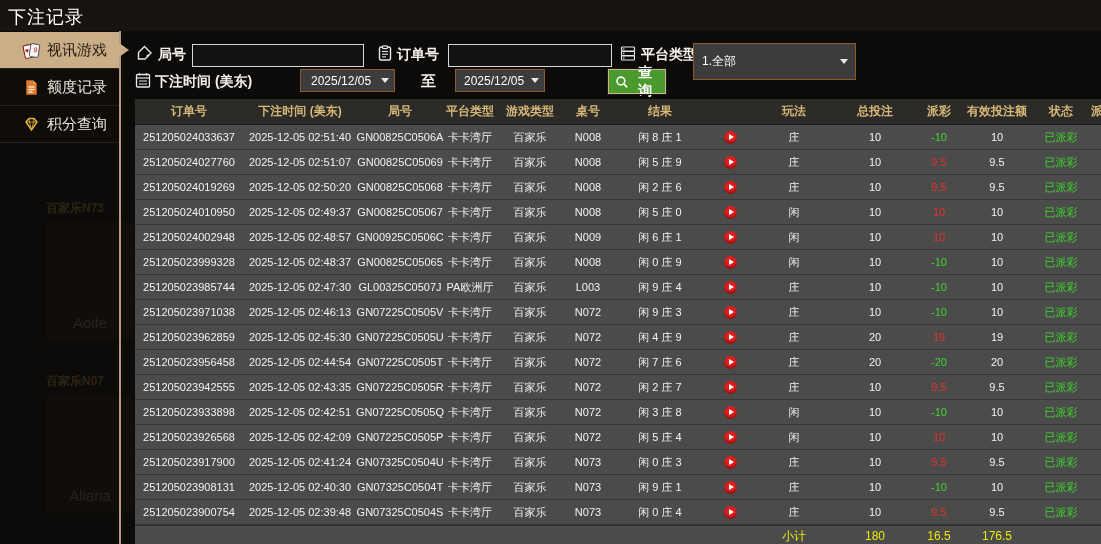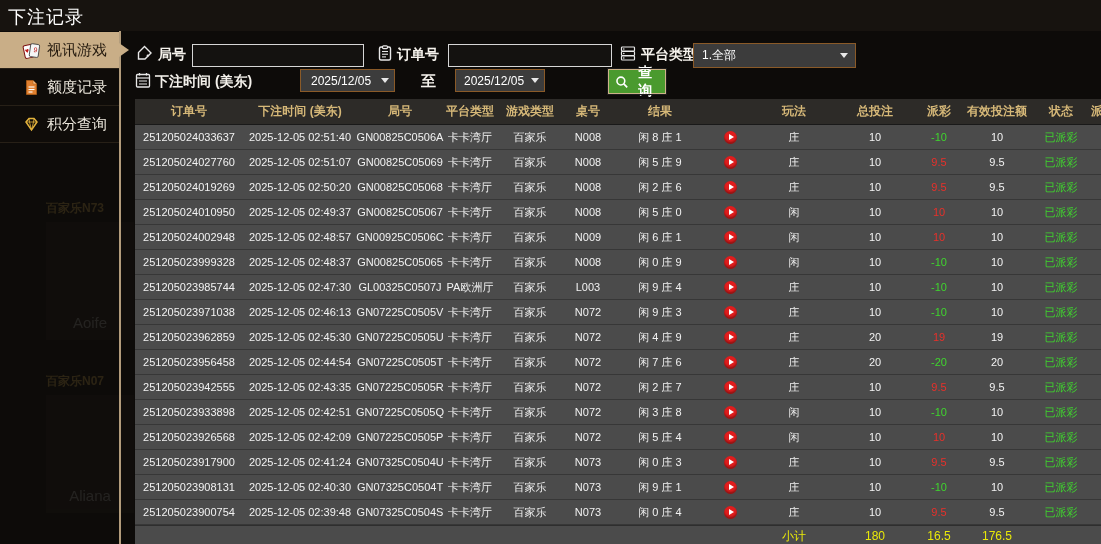--- a/index.html
+++ b/index.html
@@ -141,21 +141,21 @@
   <svg width="18" height="18" viewBox="0 0 18 18">
     <rect x="2.5" y="3" width="13" height="4" rx="0.8" fill="none" stroke="#e8e8e8" stroke-width="1.2"></rect>
     <rect x="2.5" y="7.5" width="13" height="4" rx="0.8" fill="none" stroke="#e8e8e8" stroke-width="1.2"></rect>
     <rect x="2.5" y="12" width="13" height="4" rx="0.8" fill="none" stroke="#e8e8e8" stroke-width="1.2"></rect>
     <circle cx="4.8" cy="5" r="0.8" fill="#e8e8e8"></circle>
       <circle cx="4.8" cy="9.5" r="0.8" fill="#e8e8e8"></circle>
       <circle cx="4.8" cy="14" r="0.8" fill="#e8e8e8"></circle>
   </svg>
 </span>
 <div class="flabel" style="left:641px;top:46px">平台类型</div>
-<div class="sel" style="left:693px;top:43px;width:163px;height:25px">
+<div class="sel" style="left:693px;top:43px;width:163px;height:37px">
   <span class="txt">1.全部</span>
   <span class="caret"></span>
 </div>
 
 <span class="ficon" style="left:134px;top:71px">
   <svg width="18" height="18" viewBox="0 0 18 18">
     <rect x="2.5" y="3.5" width="13" height="12.5" rx="1" fill="none" stroke="#e8e8e8" stroke-width="1.3"></rect>
     <line x1="2.5" y1="7" x2="15.5" y2="7" stroke="#e8e8e8" stroke-width="1.2"></line>
     <line x1="5.5" y1="2" x2="5.5" y2="4.5" stroke="#e8e8e8" stroke-width="1.3"></line>
     <line x1="12.5" y1="2" x2="12.5" y2="4.5" stroke="#e8e8e8" stroke-width="1.3"></line>

